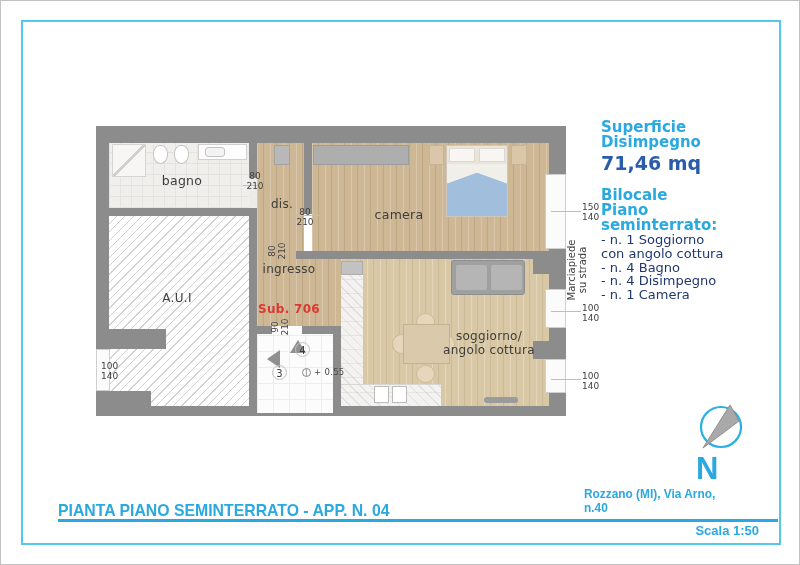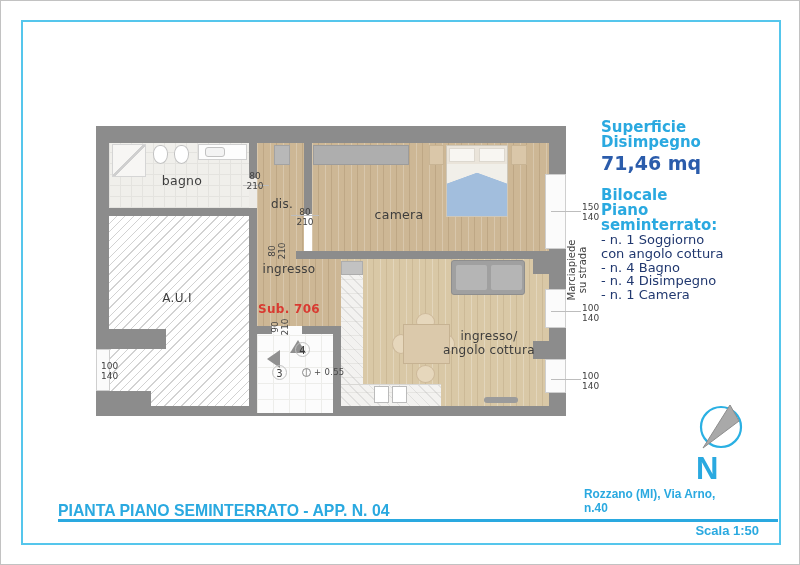--- a/index.html
+++ b/index.html
@@ -181,21 +181,21 @@
       <span>100</span>
       <span>140</span>
     </div>
 
     <div class="lbl" style="left:56px;top:55px;width:60px;font-size:12.5px;">bagno</div>
     <div class="lbl" style="left:170px;top:78px;width:32px;">dis.</div>
     <div class="lbl" style="left:272px;top:89px;width:62px;font-size:12.5px;">camera</div>
     <div class="lbl" style="left:161px;top:143px;width:64px;">ingresso</div>
     <div class="lbl" style="left:56px;top:172px;width:50px;">A.U.I</div>
     <div class="lbl" style="left:327px;top:210px;width:132px;">
-      <span style="display:block;">ingresso/</span>
+      <span style="display:block;">soggiorno/</span>
       <span style="display:block;">angolo cottura</span>
     </div>
     <div class="lbl" style="left:160px;top:183px;width:66px;color:#d93a31;font-weight:bold;font-size:12px;">Sub. 706</div>
 
     <div class="sidewalk rot" style="left:436px;top:139px;width:92px;height:24px;">
       <span>Marciapiede</span>
       <span>su strada</span>
     </div>
   </div>
 

